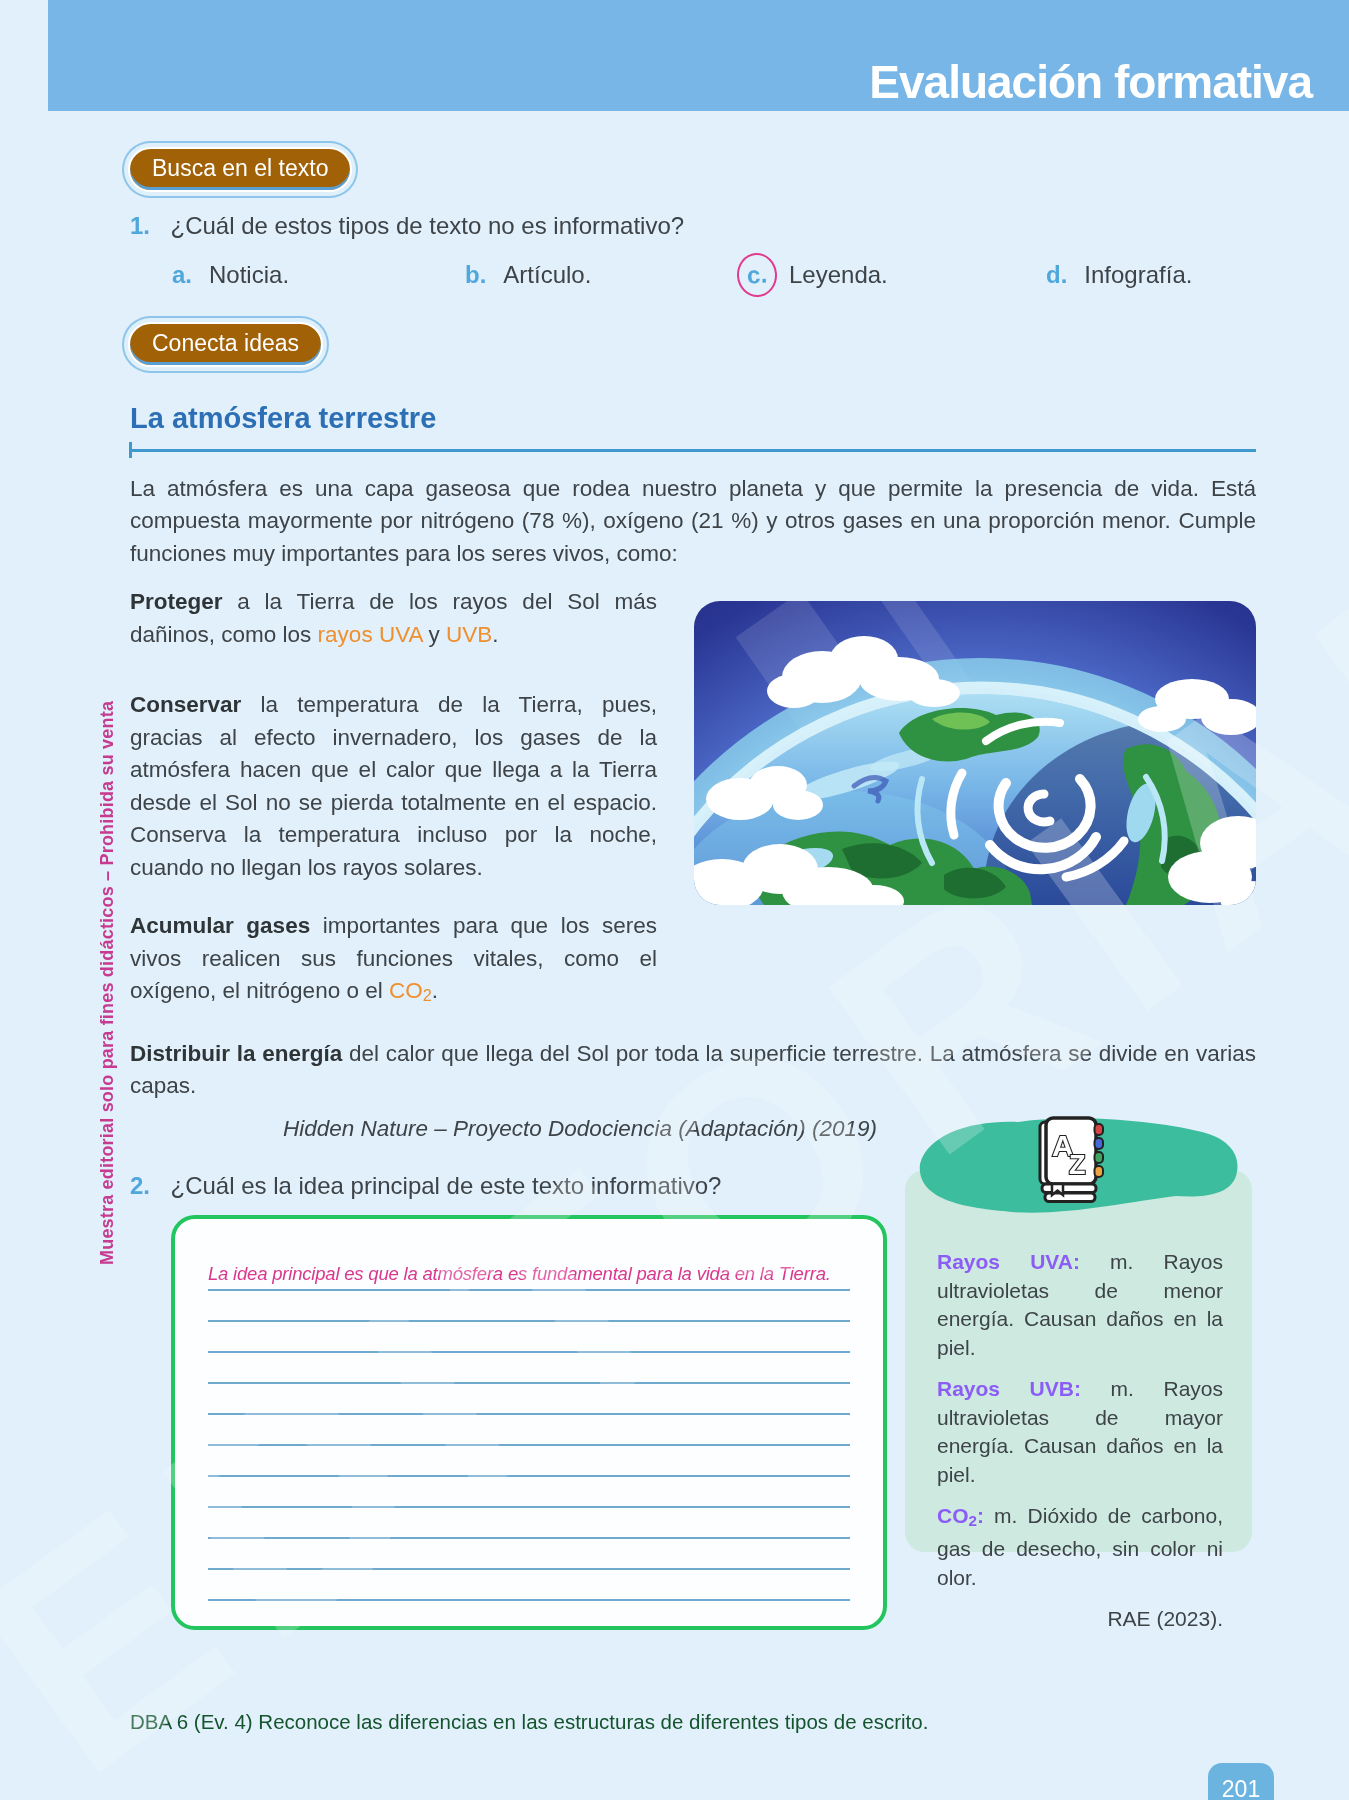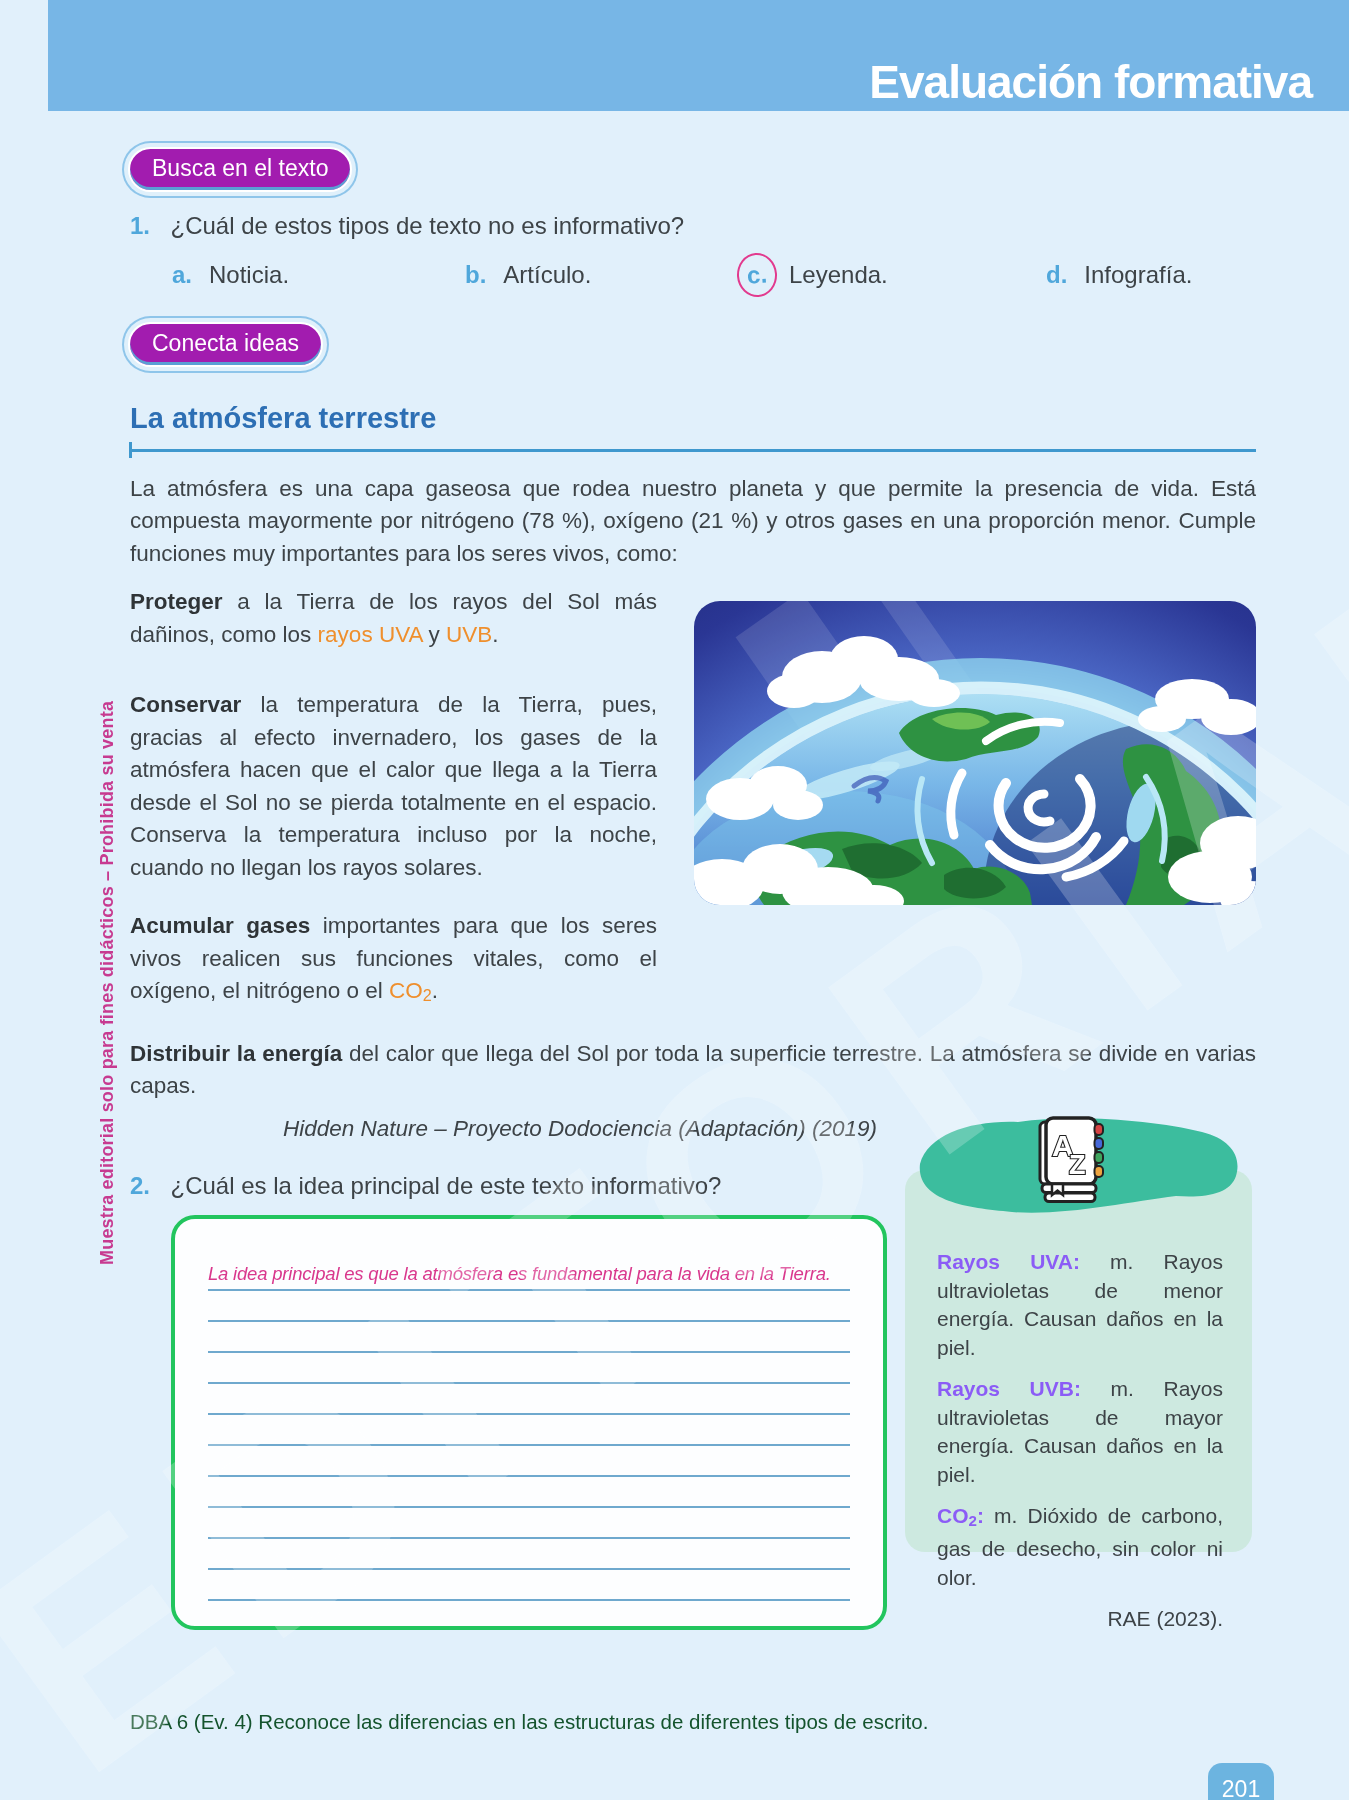--- a/index.html
+++ b/index.html
@@ -4,21 +4,21 @@
 <style>
   html,body{margin:0;padding:0;background:#b9c7d1;}
   .page{position:relative;width:1349px;height:1800px;background:#e1f0fb;overflow:hidden;
         font-family:"Liberation Sans",sans-serif;color:#3d4347;}
   .abs{position:absolute;}
   
   .topbar{position:absolute;left:0;top:0;width:1349px;height:111px;background:#77b6e6;margin-left:48px;}
   .topbar h1{position:absolute;right:85px;bottom:2px;margin:0;font-size:46px;font-weight:bold;
              color:#ffffff;letter-spacing:-1px;}
   
-  .pill{position:absolute;display:inline-block;background:#a21caf;color:#fff;font-size:23px;
+  .pill{position:absolute;display:inline-block;background:#a16207;color:#fff;font-size:23px;
         padding:6px 22px 8px 22px;border-radius:999px;border:2px solid #ffffff;
         box-shadow:0 0 0 4px #dff0fb,0 0 0 6px #8ec5ea, inset 0 -3px 0 #5a9fd4;}
   
   .qnum{font-weight:bold;color:#4fa7db;font-size:24px;}
   .qtext{font-size:24px;color:#3d4347;}
   .opt{position:absolute;display:inline-flex;align-items:center;gap:17px;font-size:24px;}
   .opt .letter{font-weight:bold;color:#4fa7db;}
   .circle{display:inline-flex;align-items:center;justify-content:center;width:36px;height:40px;
           border:2.5px solid #e23a8e;border-radius:50%;margin:-8px -5px;transform:rotate(-4deg);}
   

